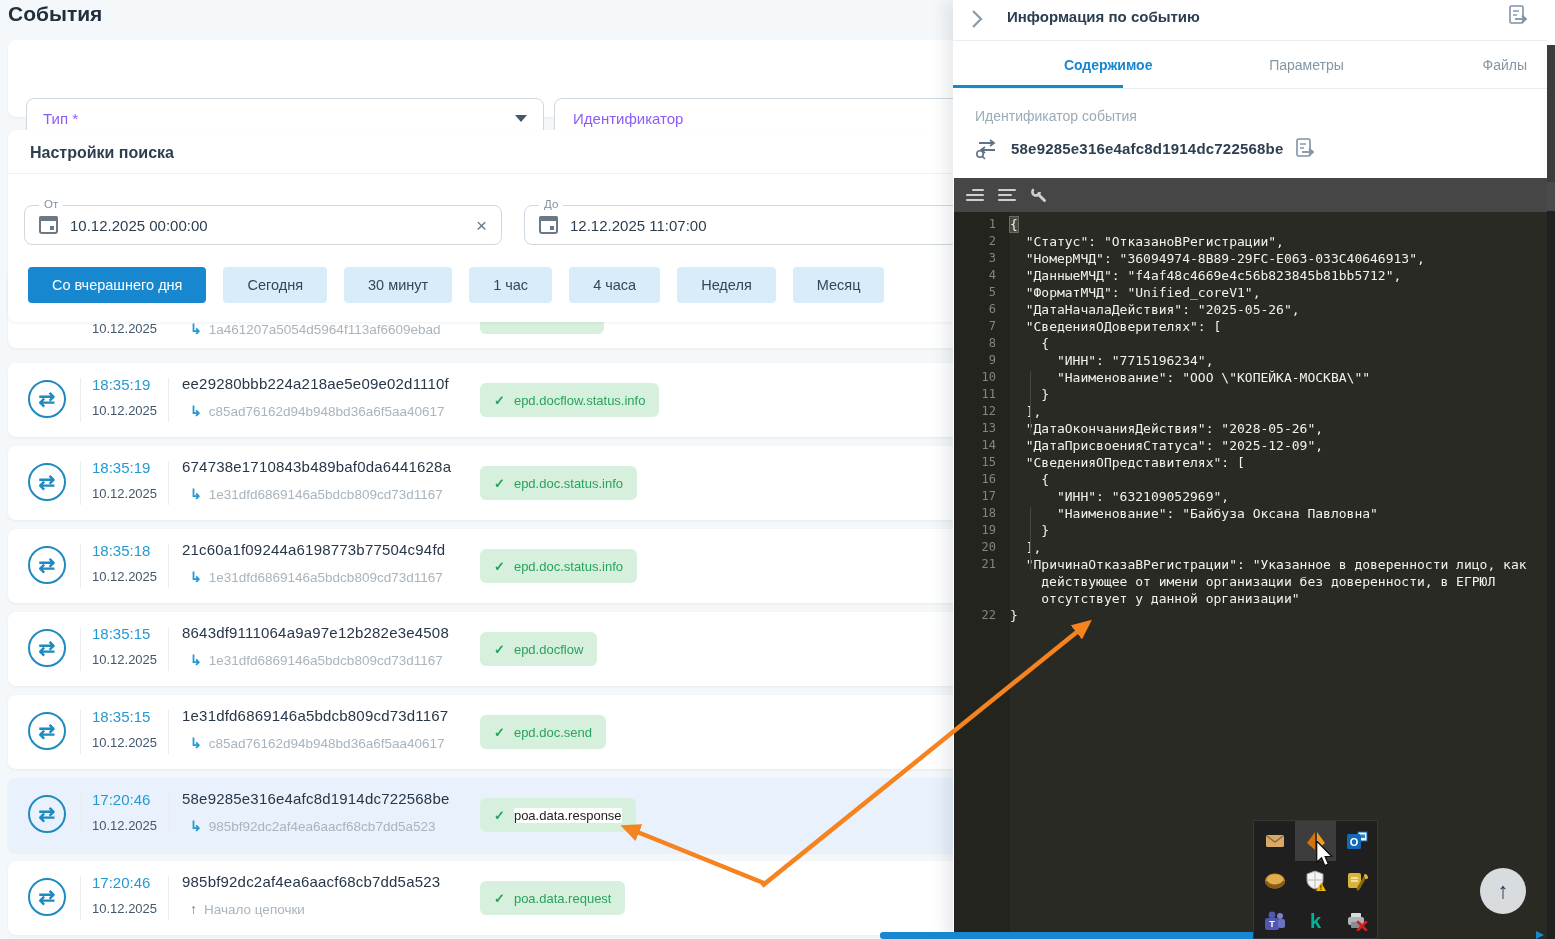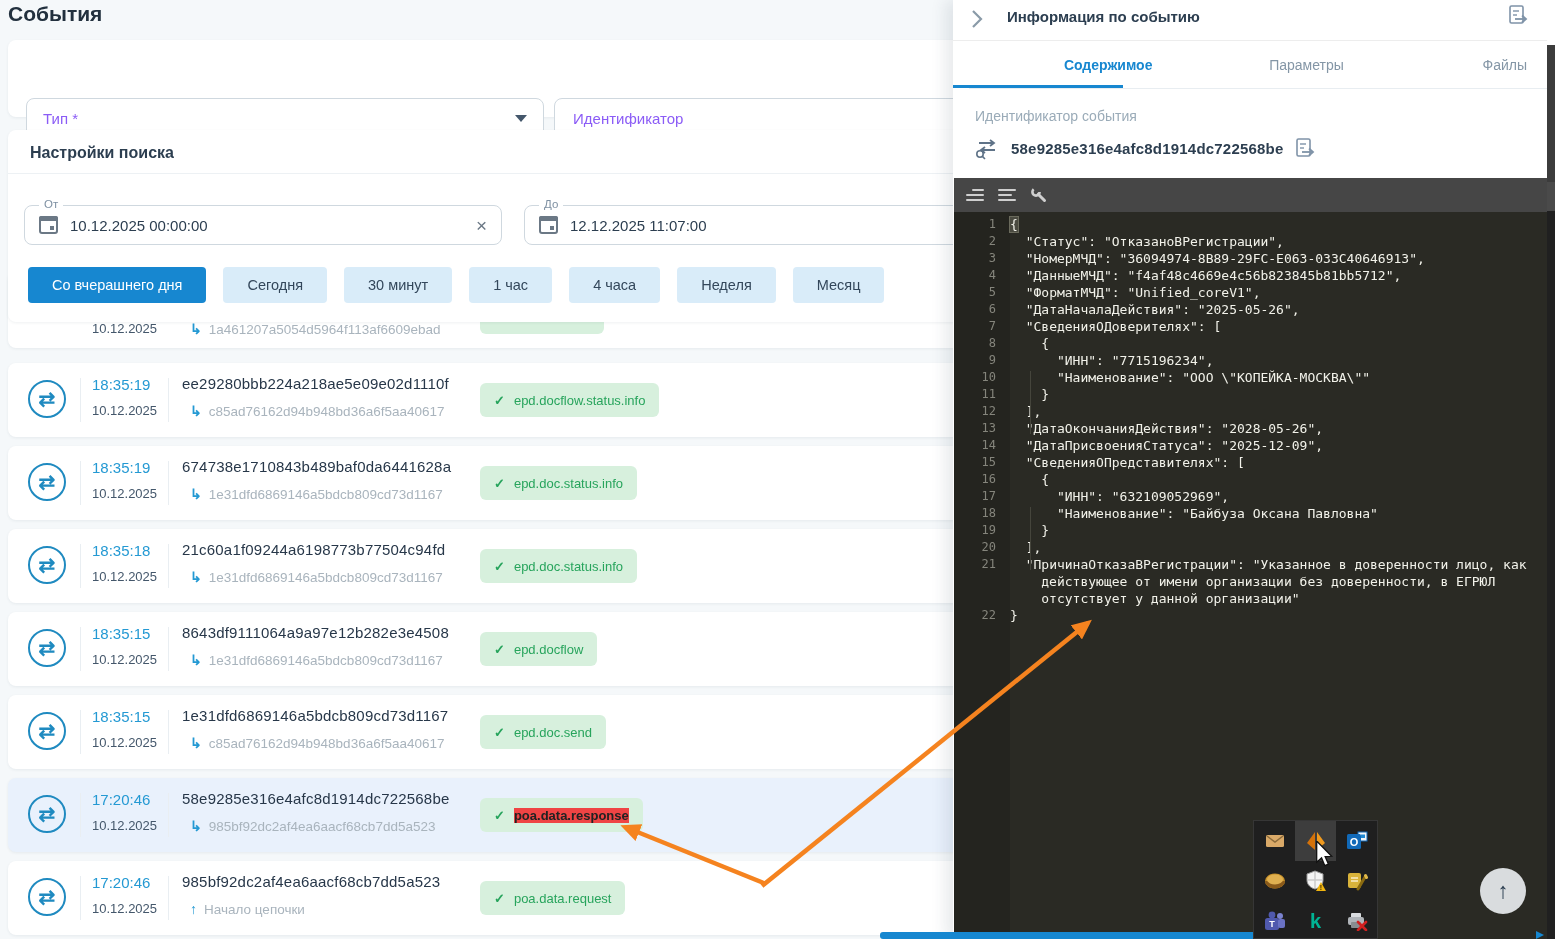--- a/index.html
+++ b/index.html
@@ -44,21 +44,21 @@
   .sep{position:absolute;top:15px;width:1px;height:44px;background:#e9eef2;}
   .s1{left:72px;} .s2{left:160px;}
   .t-time{position:absolute;left:84px;top:13px;font-size:15px;color:#2499d3;font-weight:500;}
   .t-date{position:absolute;left:84px;top:40px;font-size:13px;color:#44576b;}
   .t-id{position:absolute;left:174px;top:12px;font-size:15px;color:#273749;font-weight:500;letter-spacing:.2px;}
   .t-child{position:absolute;left:182px;top:40px;font-size:13.5px;color:#a9b4bd;}
   .chain-glyph{color:#2499d3;font-weight:700;margin-right:7px;font-size:14px;}
   .tag{position:absolute;left:472px;top:20px;height:34px;background:#d7f0dd;border-radius:6px;
        display:inline-flex;align-items:center;gap:9px;padding:0 14px;font-size:13px;color:#27a45c;}
   .tag .chk{font-weight:700;}
-  .tag-text.txthl{background:#ef4444;color:#222;font-weight:bold;}
+  .tag-text.txthl{background:#ffffff;color:#222;}
   
   #panel{left:953px;top:0;width:595px;height:939px;background:#fff;z-index:10;
          box-shadow:-8px 0 14px rgba(40,60,80,.10);}
   #panel-header{position:absolute;left:0;top:0;width:100%;height:40px;border-bottom:1px solid #ededed;}
   #panel-title{position:absolute;left:54px;top:8px;font-size:15px;font-weight:700;color:#2c3e50;}
   #panel-chevron{position:absolute;left:18px;top:8px;}
   #panel-export{position:absolute;right:18px;top:3px;}
   #tabs{position:absolute;left:16px;top:41px;width:100%;height:47px;border-bottom:1px solid #e8edf1;display:flex;padding-left:40px;}
   .tab{flex:1;display:flex;align-items:center;justify-content:center;font-size:14px;color:#8496a6;}
   .tab.active{color:#1787d0;font-weight:700;}

